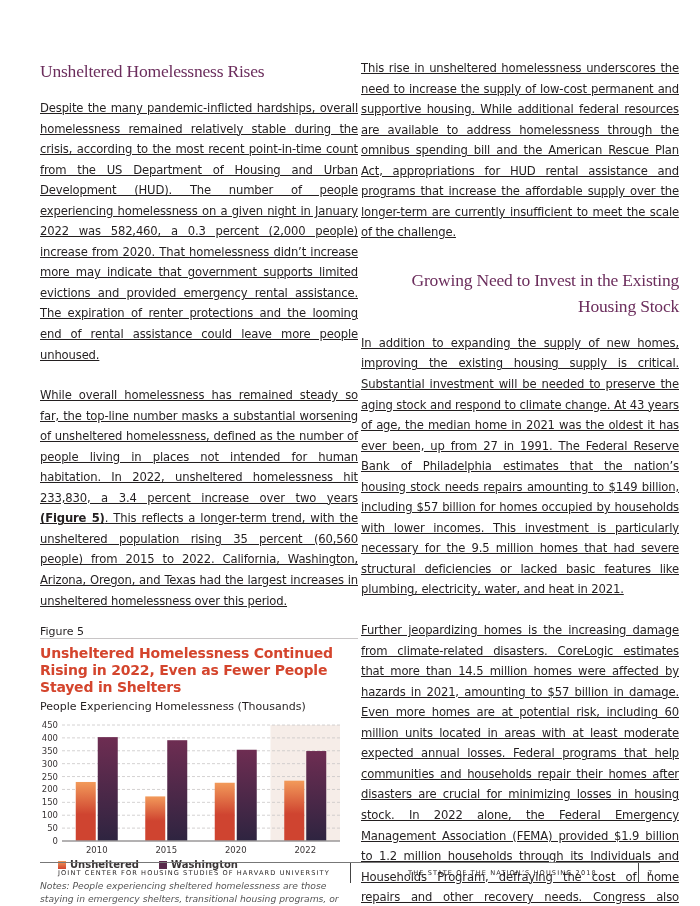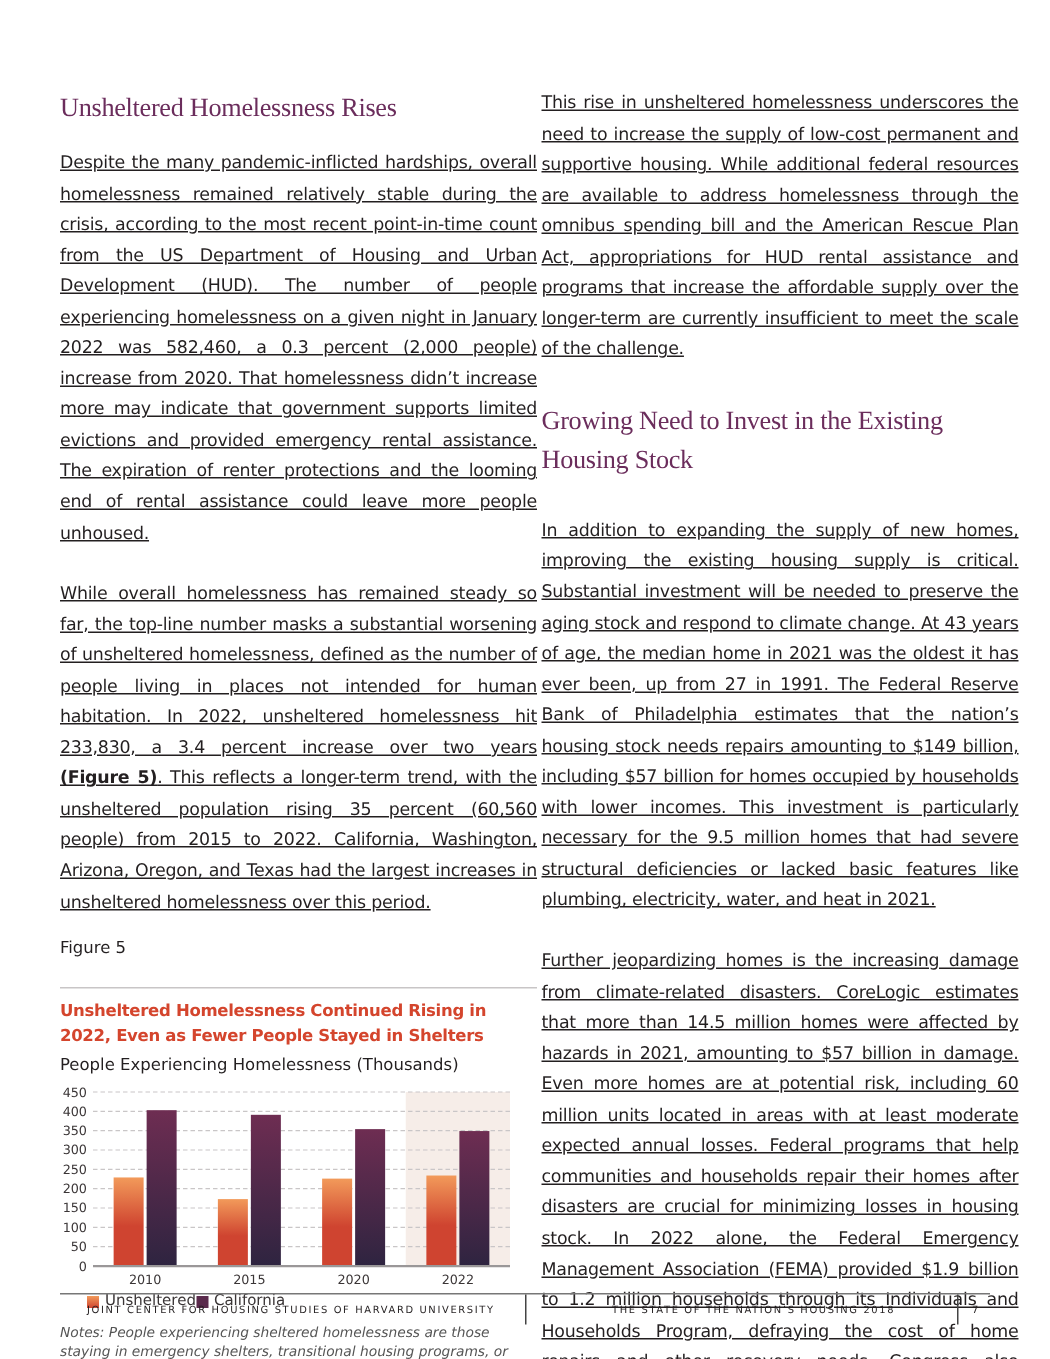--- a/index.html
+++ b/index.html
@@ -5,28 +5,28 @@
   html, body { margin: 0; padding: 0; background: #ffffff; }
   body { width: 700px; height: 906px; position: relative; overflow: hidden;
          font-family: "DejaVu Sans", sans-serif; color: #231f20; }
   .col { position: absolute; top: 58px; width: 318px; }
   .col-left { left: 40px; }
   .col-right { left: 361px; }
   h2 { font-weight: normal; color: #6b2d5c; font-size: 17.5px; line-height: 26px; margin: 0 0 14px 0; letter-spacing: -0.2px; font-family: Liberation Serif, serif; }
   p.body { font-size: 11.6px; line-height: 20.55px; margin: 0; text-align: justify; letter-spacing: -0.15px; text-decoration: underline; }
   p.body + p.body { margin-top: 20px; }
   .bold { font-weight: bold; }
-  .col-right h2 { margin-top: 24px; margin-bottom: 24px; }
+  .col-right h2 { margin-top: 24px; margin-bottom: 14px; text-align: right; }
   .fig { margin-top: 14px; }
-  .fig-label { font-size: 11px; color: #231f20; padding-bottom: 20px; border-bottom: 1.5px solid #c8c5c6; }
-  .fig-title { color: #d4452d; font-weight: bold; font-size: 11px; line-height: 17px; margin-top: 6px; letter-spacing: -0.2px; }
+  .fig-label { font-size: 11px; color: #231f20; padding-bottom: 0; border-bottom: 1.5px solid #c8c5c6; }
+  .fig-title { color: #d4452d; font-weight: bold; font-size: 14px; line-height: 17px; margin-top: 6px; letter-spacing: -0.2px; }
   .fig-sub { font-size: 11px; margin-top: 4px; }
   .chart { position: relative; width: 306px; height: 140px; margin-top: 6px; }
   .chart svg { position: absolute; left: 0; top: 0; }
-  .legend { display: flex; font-size: 10px; font-weight: normal; color: #3a3536; margin-top: 0px; padding-left: 18px; }
+  .legend { display: flex; gap: 20px; font-size: 10px; font-weight: bold; color: #3a3536; margin-top: 0px; padding-left: 18px; }
   .legend .item { display: flex; align-items: center; gap: 4px; }
   .legend .sw { width: 8px; height: 8px; display: inline-block; }
   .notes { font-size: 9.2px; line-height: 12.8px; font-style: italic; color: #555; margin-top: 10px; }
   .footer { position: absolute; left: 40px; top: 862px; width: 620px; border-top: 1.5px solid #777; height: 22px; font-size: 6.6px; letter-spacing: 1.1px; color: #231f20; }
   .footer .seg { position: absolute; top: 6px; }
   .footer .divider { position: absolute; top: 0; width: 1px; height: 20px; background: #444; }
 </style>
 </head>
 <body>
 
@@ -87,21 +87,21 @@
           <line x1="22" x2="300" y1="122" y2="122" stroke="#9a9798" stroke-width="1.5"></line>
         </svg>
     </div>
     <div class="legend">
       <div class="item">
         <span class="sw" style="background: linear-gradient(#f29a5a, #cf4430);"></span>
         <span>Unsheltered</span>
       </div>
       <div class="item">
         <span class="sw" style="background: #5a2a4c;"></span>
-        <span>California</span>
+        <span>Washington</span>
       </div>
     </div>
     <div class="notes">
       <div>Notes: People experiencing sheltered homelessness are those staying in emergency shelters, transitional housing programs, or safe havens. People experiencing unsheltered homelessness are those whose primary nighttime location is a place not intended for human habitation.</div>
 
     </div>
   </div>
 </div>
 
 <div class="col col-right">

